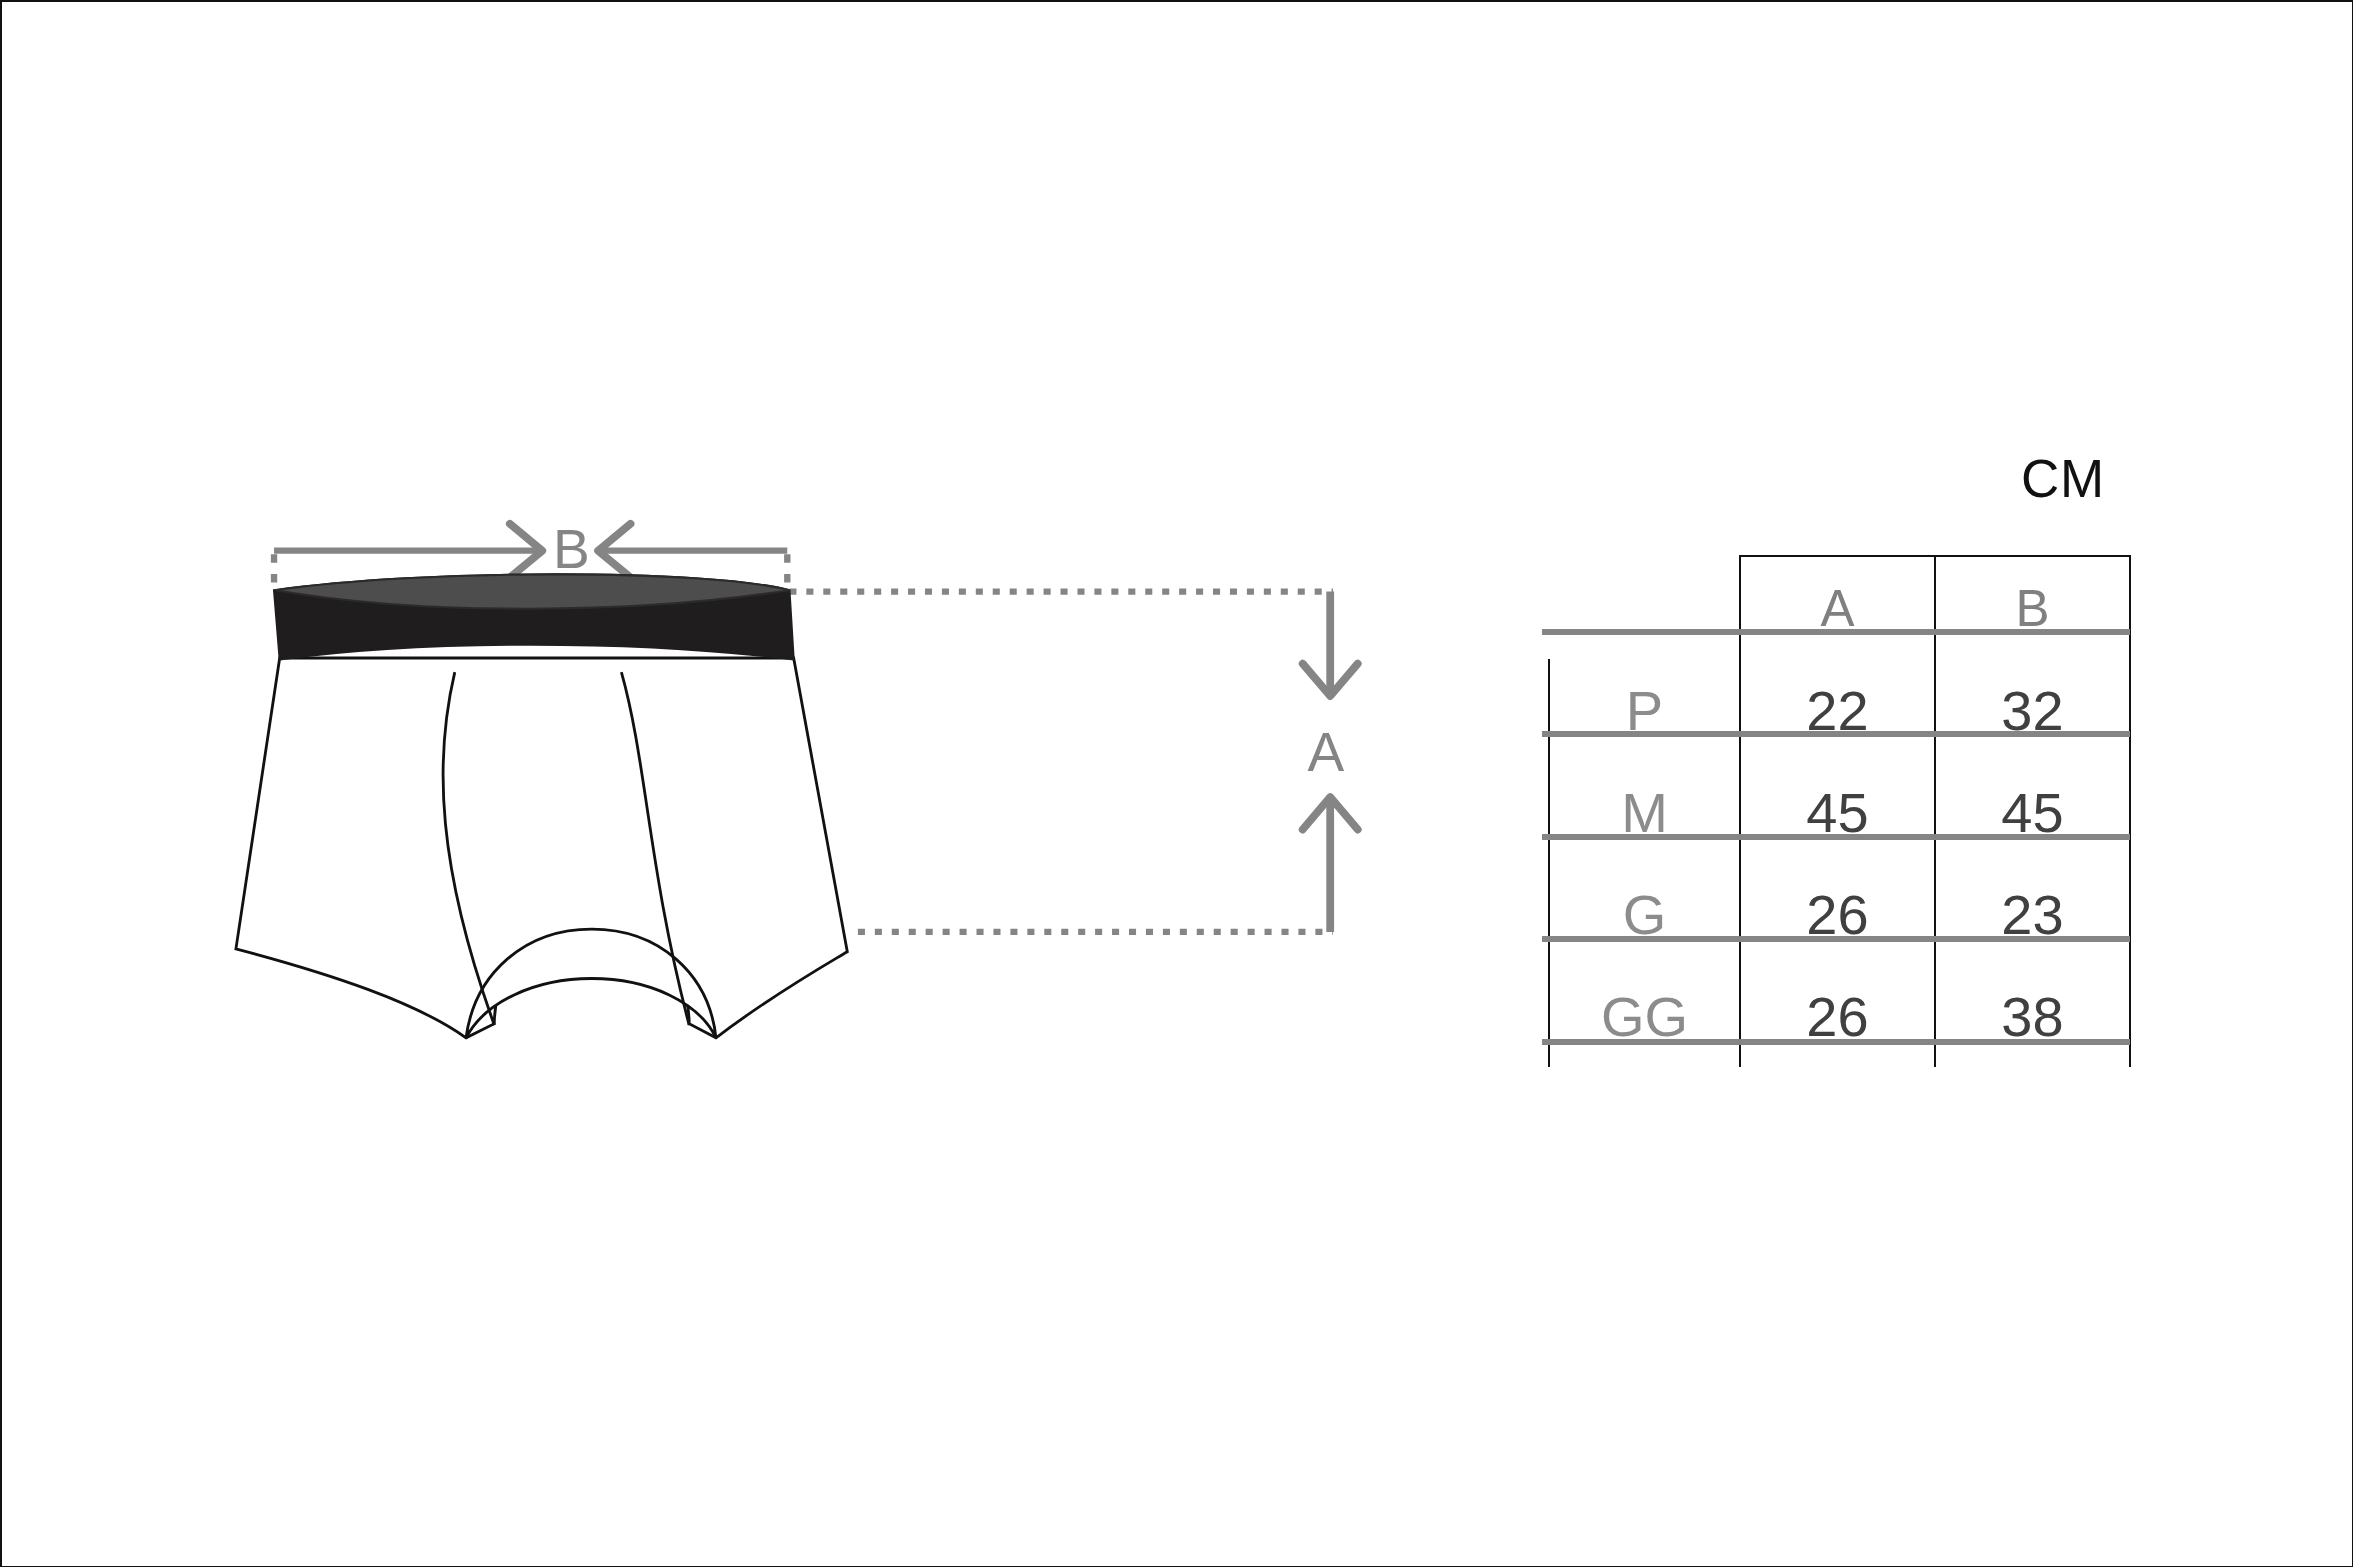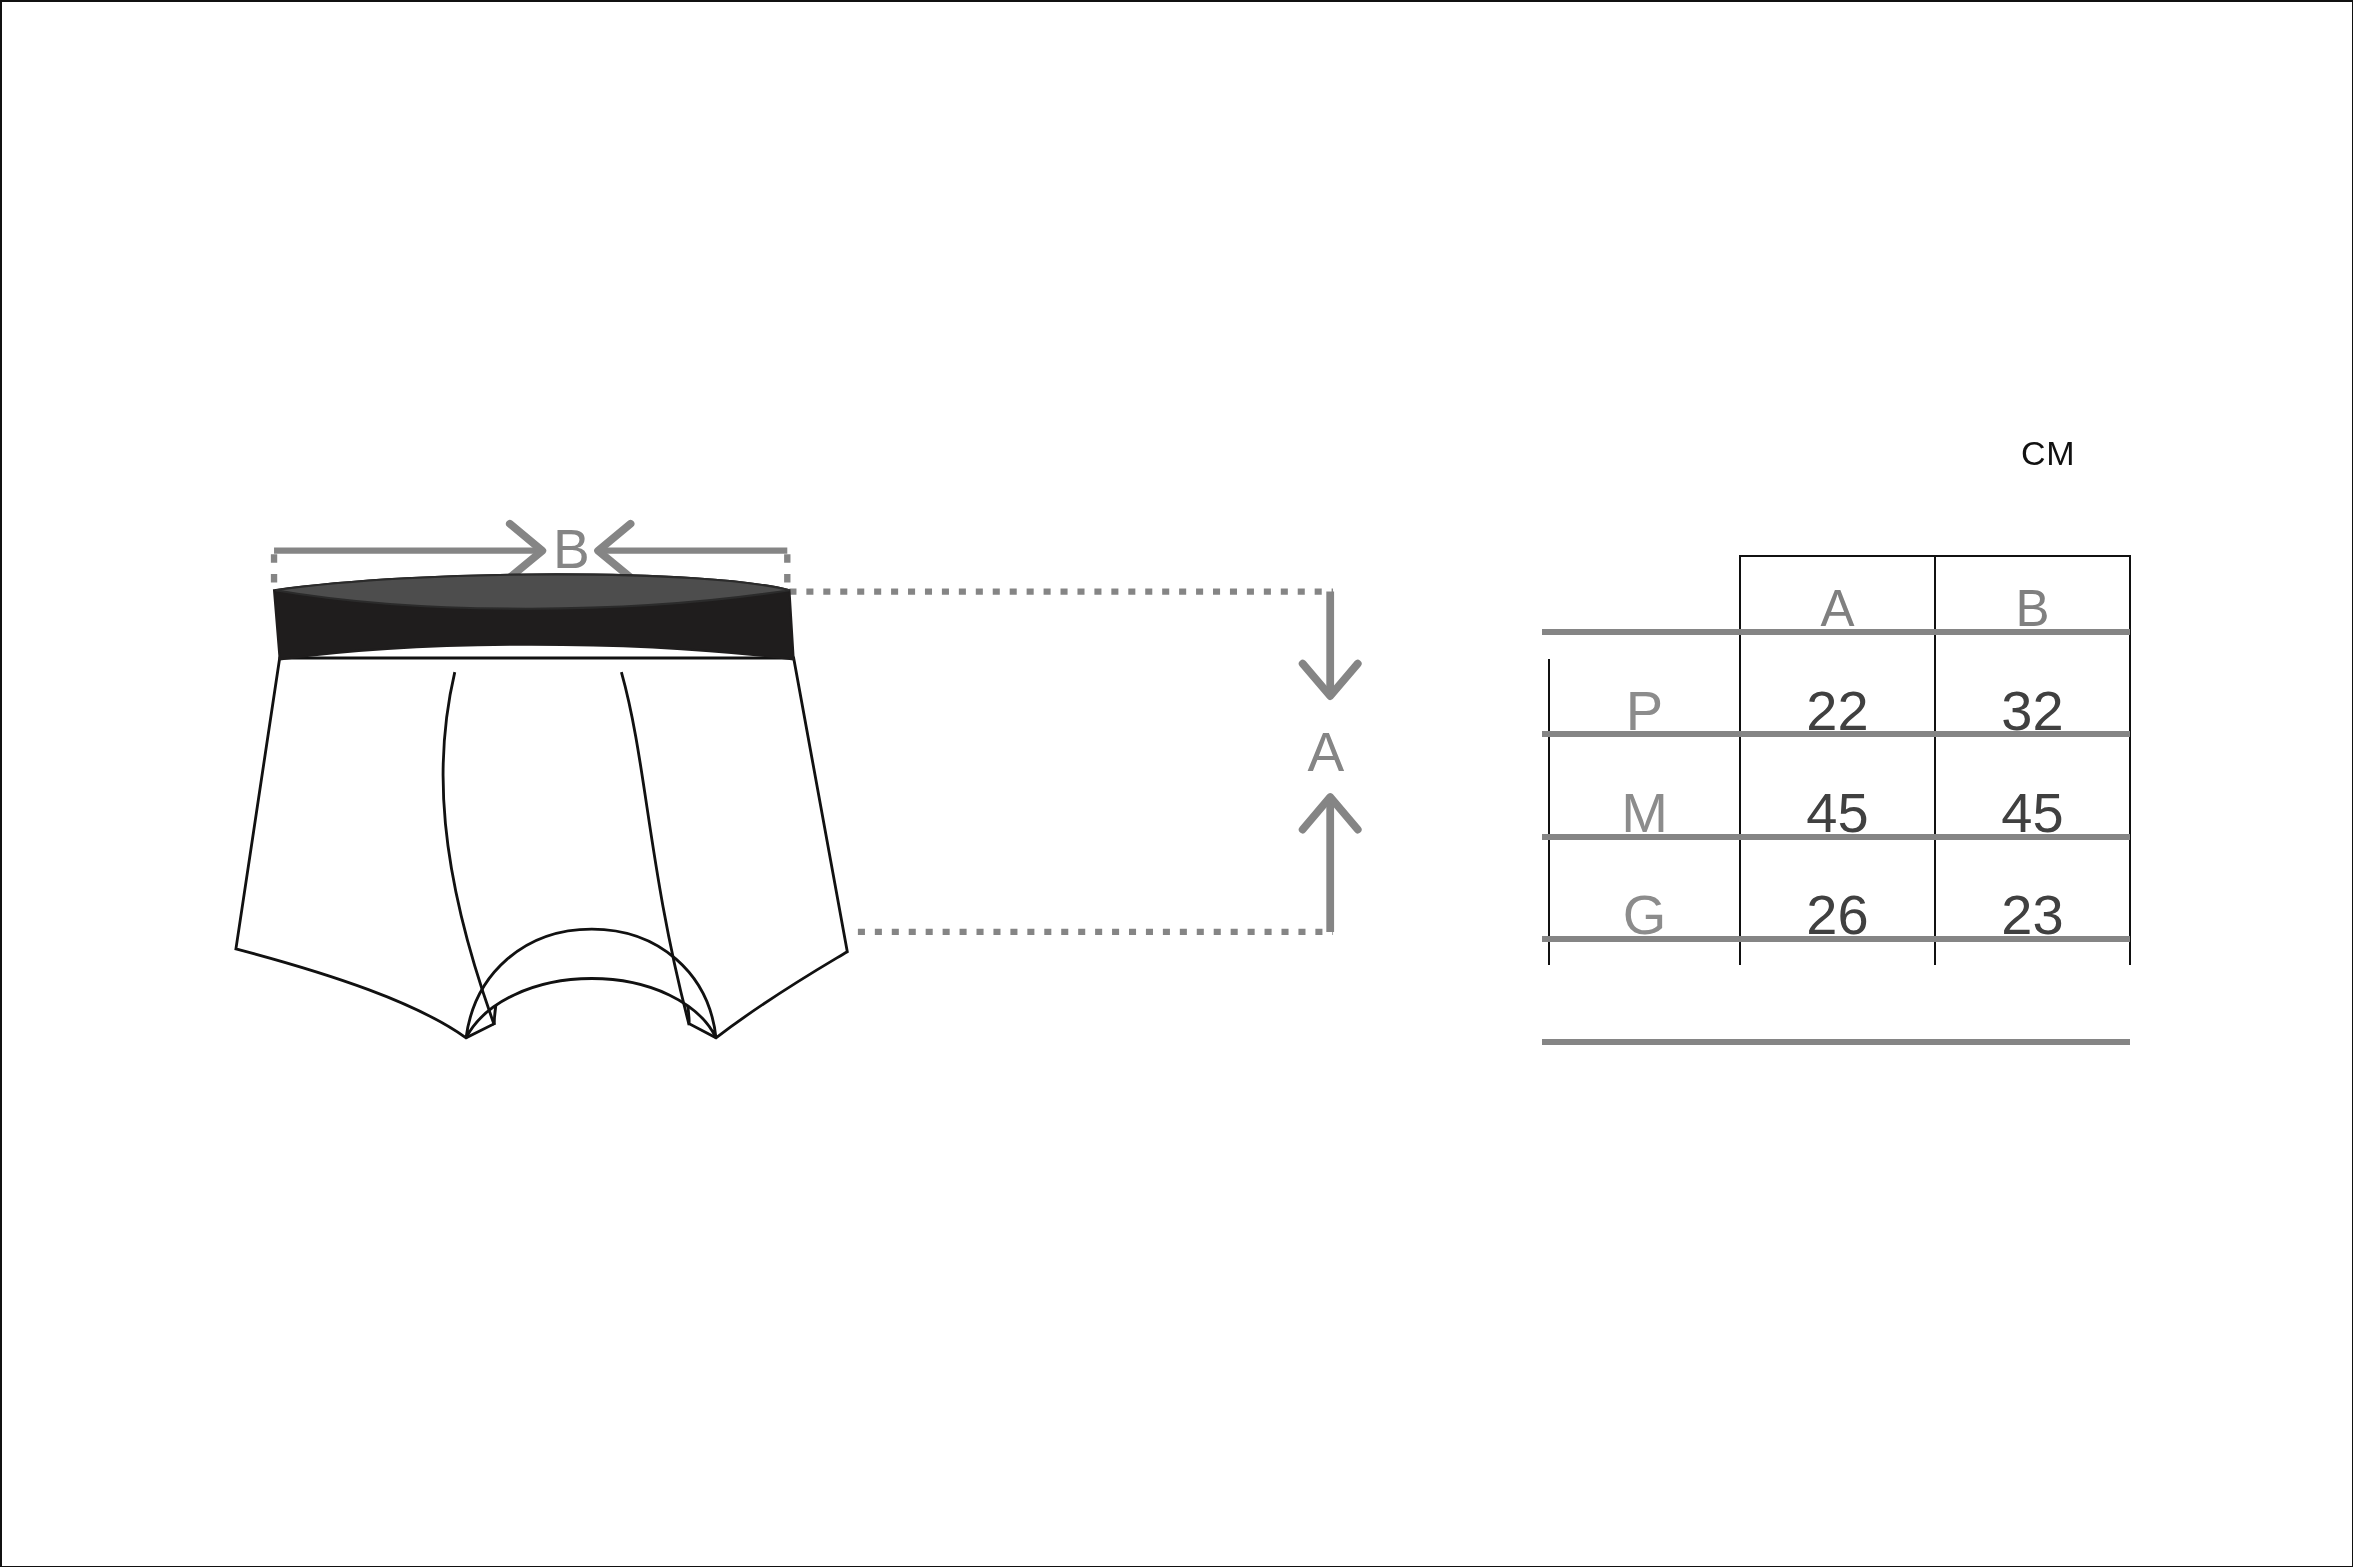--- a/index.html
+++ b/index.html
@@ -90,22 +90,22 @@
     position: absolute;
     left: -6.4px;
     width: 588px;
     height: 6.4px;
     background: #858585;
   }
 
   #cm-label {
     position: absolute;
     left: 2021px;
-    top: 434px;
-    font-size: 34px;
+    top: 448px;
+    font-size: 53px;
     color: #111111;
     letter-spacing: 0.7px;
   }
 </style>
 </head>
 <body>
 
 <div id="stage">
 
   <svg id="artwork" width="2354" height="1568" viewBox="0 0 3334 2221">
@@ -185,20 +185,25 @@
       <tr class="body-row">
         <td class="col-size cell-size">M</td>
         <td class="col-val cell-val">45</td>
         <td class="col-val cell-val last">45</td>
       </tr>
       <tr class="body-row">
         <td class="col-size cell-size">G</td>
         <td class="col-val cell-val">26</td>
         <td class="col-val cell-val last">23</td>
       </tr>
+      <tr class="body-row">
+        <td class="col-size cell-size">GG</td>
+        <td class="col-val cell-val">26</td>
+        <td class="col-val cell-val last">38</td>
+      </tr>
     </tbody>
       </table>
 
     <div class="hrule" style="top:74px;"></div>
     <div class="hrule" style="top:176px;"></div>
     <div class="hrule" style="top:279px;"></div>
     <div class="hrule" style="top:381px;"></div>
     <div class="hrule" style="top:484px;"></div>
   </div>
 

